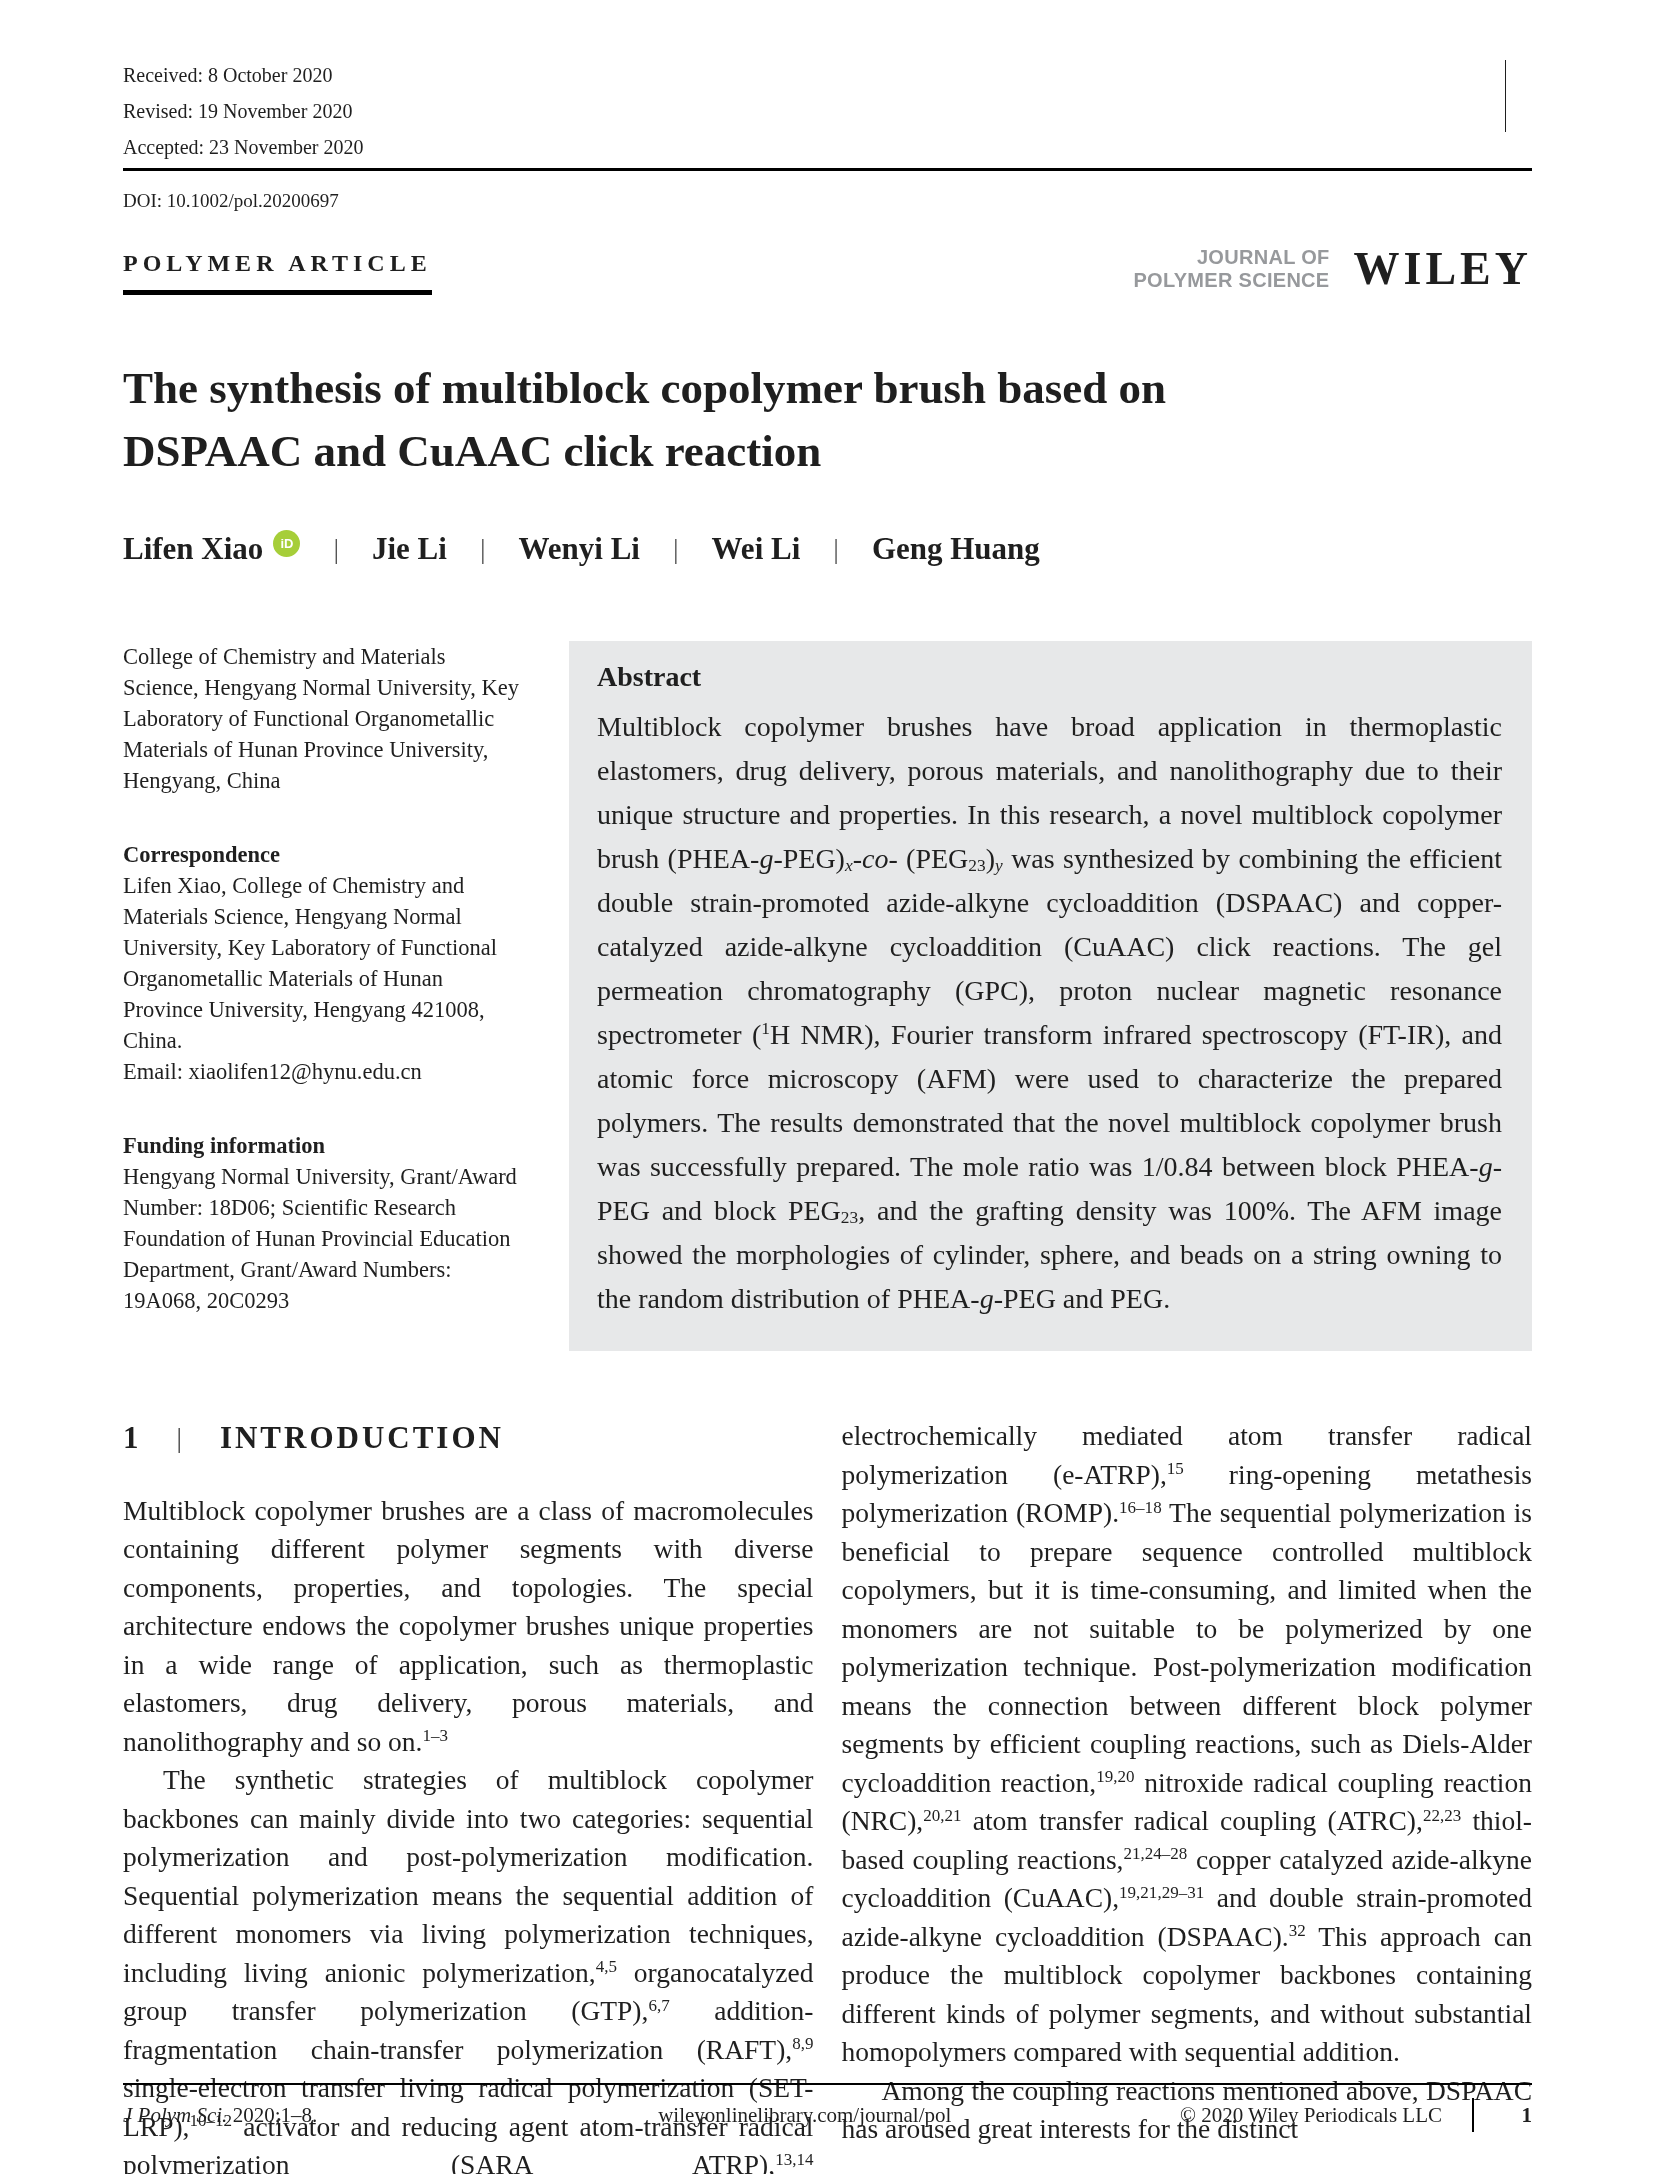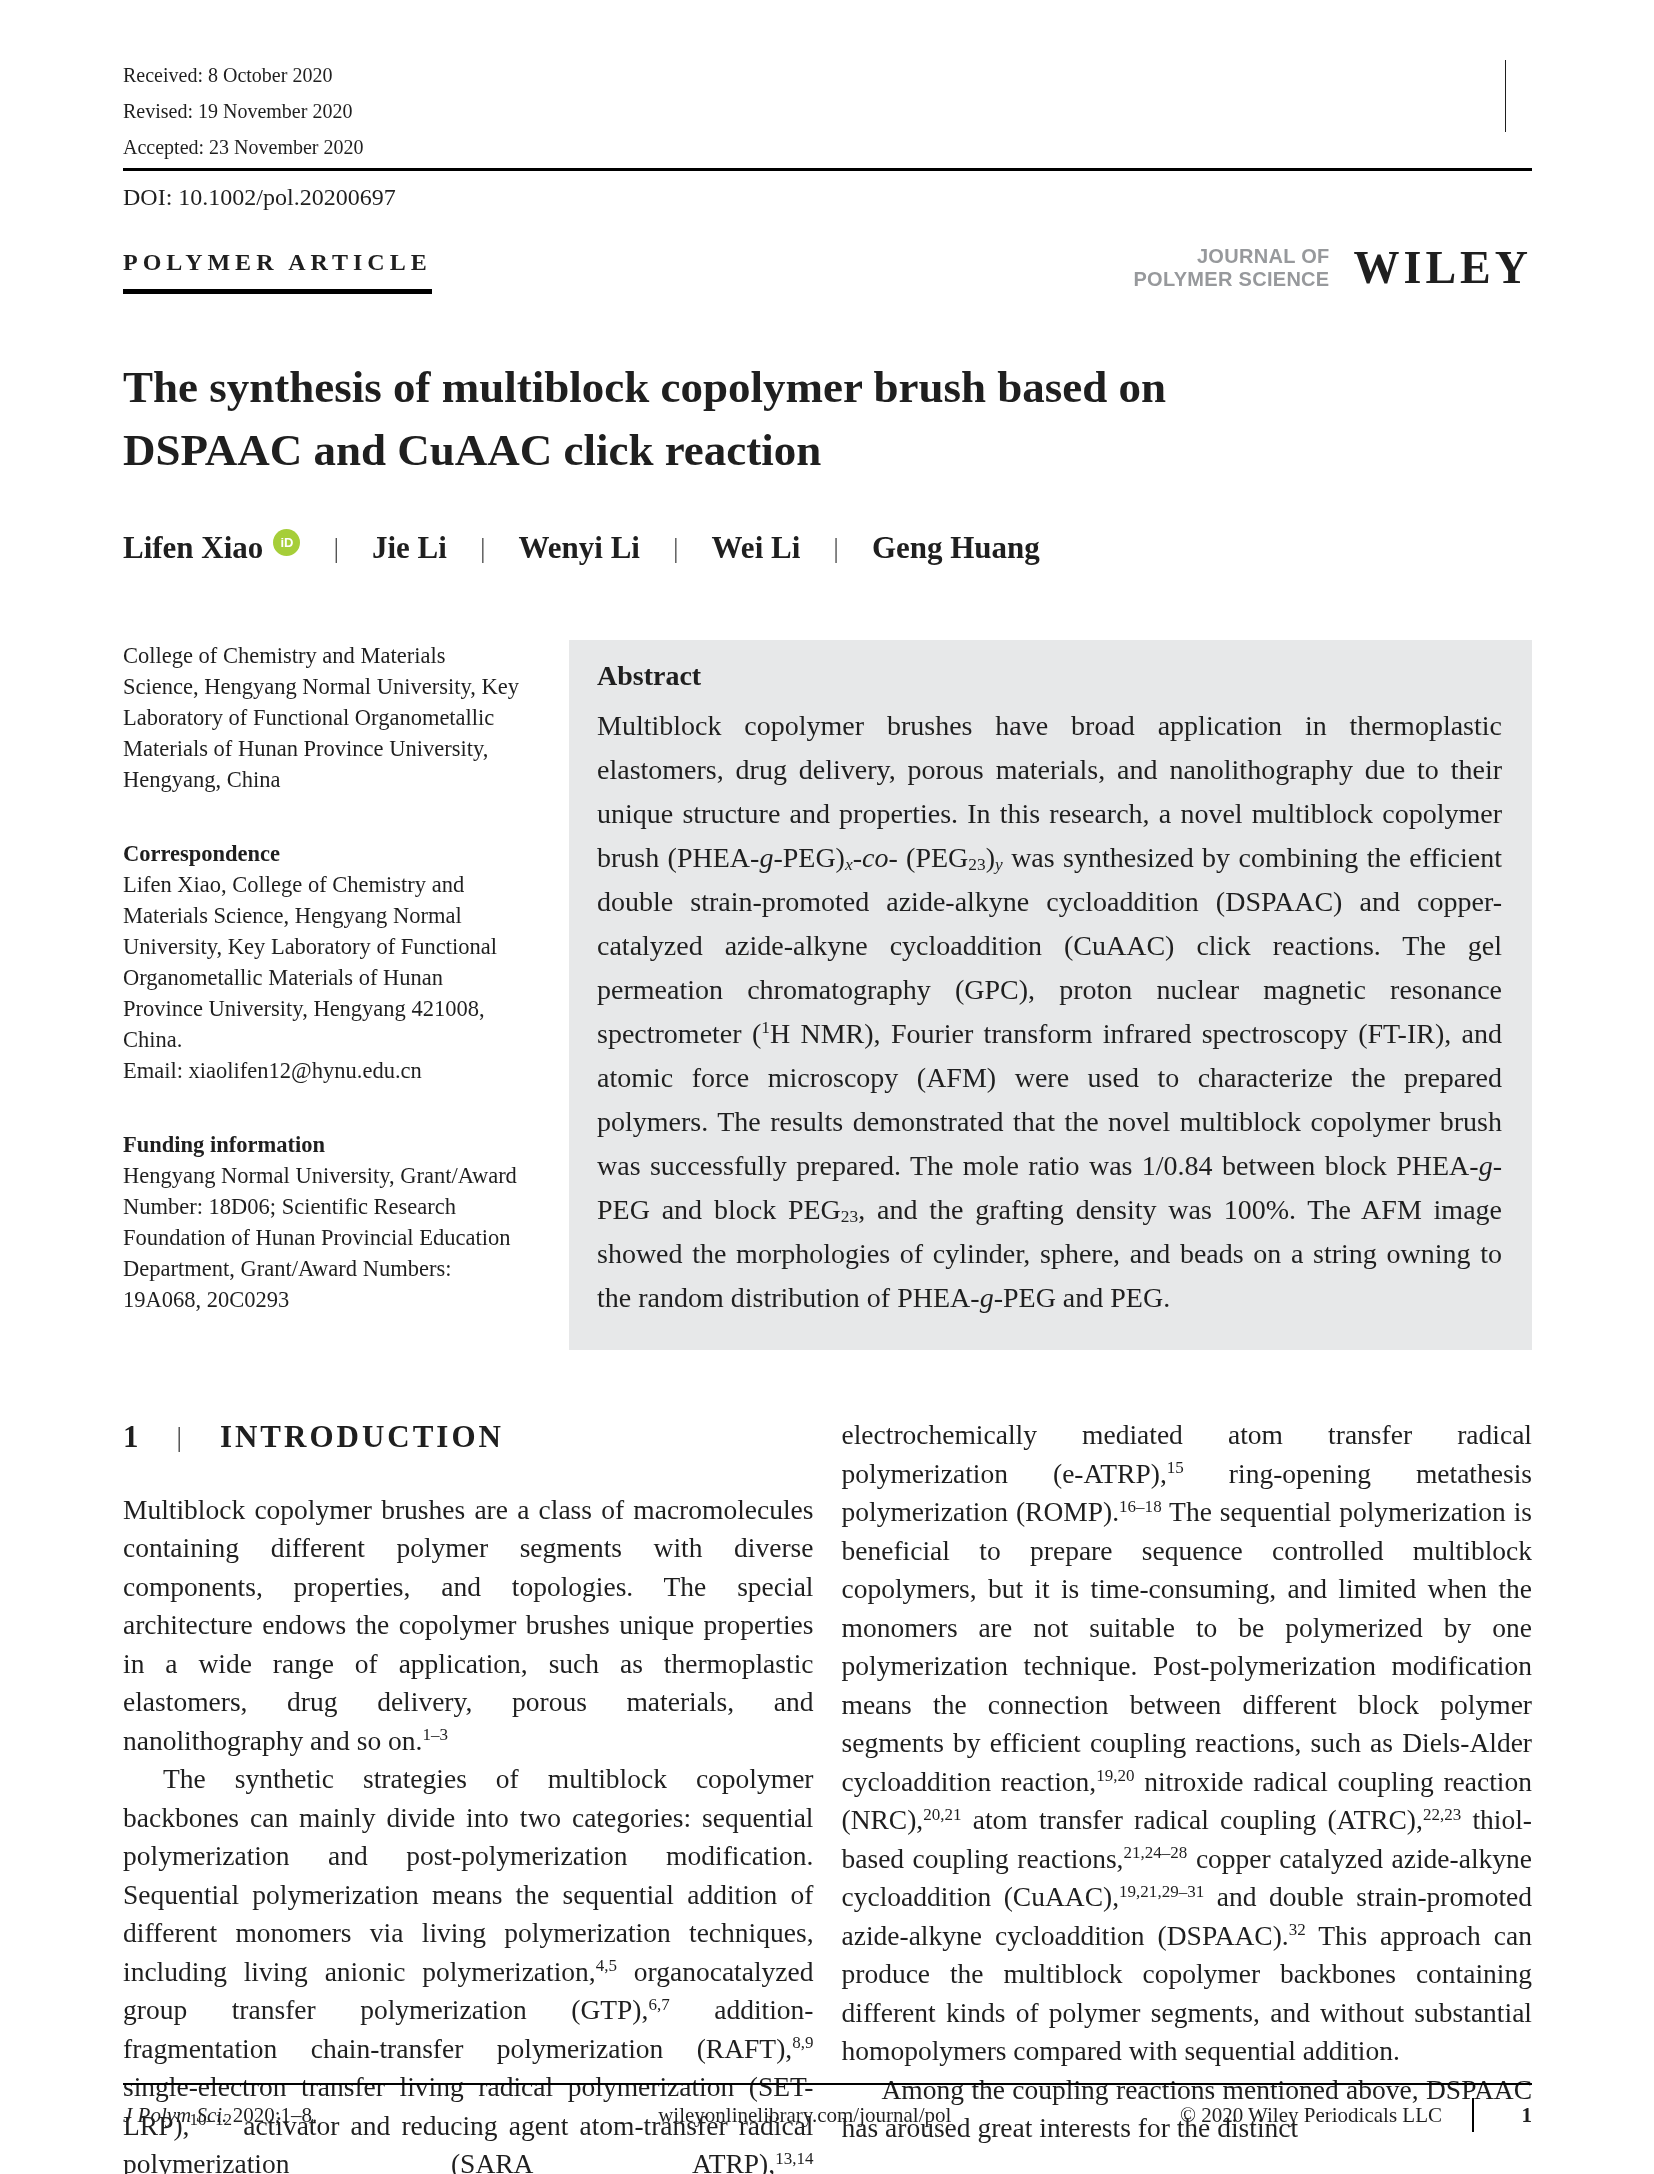--- a/index.html
+++ b/index.html
@@ -6,21 +6,21 @@
   .page {
     width:1654px; height:2174px; position:relative; box-sizing:border-box;
     background:#ffffff; color:#1f1f1f;
     font-family:"Liberation Serif","DejaVu Serif",serif;
     padding:60px 122px 0 123px; overflow:hidden;
   }
   
   .meta-row { display:flex; align-items:stretch; border-bottom:3.5px solid #000; font-size:20px;flex-direction:column; }
   .meta-item { padding:4px 26px 9px 0; border-right:1.5px solid #1f1f1f; margin-right:26px; white-space:nowrap; }
   .meta-item:last-child { border-right:none; }
-  .doi-row { font-size:24px; margin-top:13px; }
+  .doi-row { font-size:19px; margin-top:19px; }
 
   
   .header-row { display:flex; justify-content:space-between; align-items:flex-end; margin-top:30px; }
   .article-type { font-size:24px; font-weight:700; letter-spacing:5px; border-bottom:5px solid #000; padding-bottom:13px; }
   .brand { display:flex; align-items:center; gap:24px; }
   .journal-name { font-family:"Liberation Sans",sans-serif; font-weight:700; font-size:20px; line-height:23px; color:#97999c; text-align:right; letter-spacing:0.3px; }
   .wiley { font-size:46px; font-weight:700; letter-spacing:4px; }
 
   .title { font-size:45px; line-height:63px; font-weight:700; margin:62px 0 0 0; max-width:1190px; }
 

